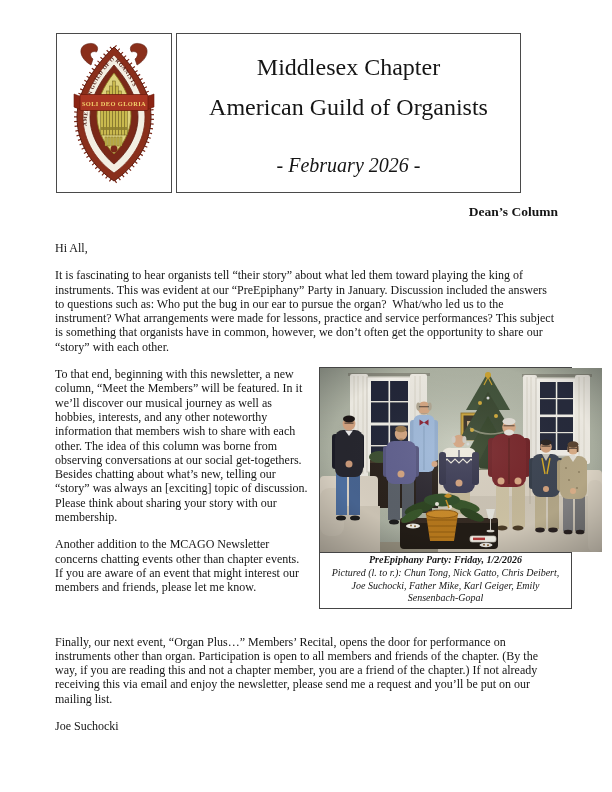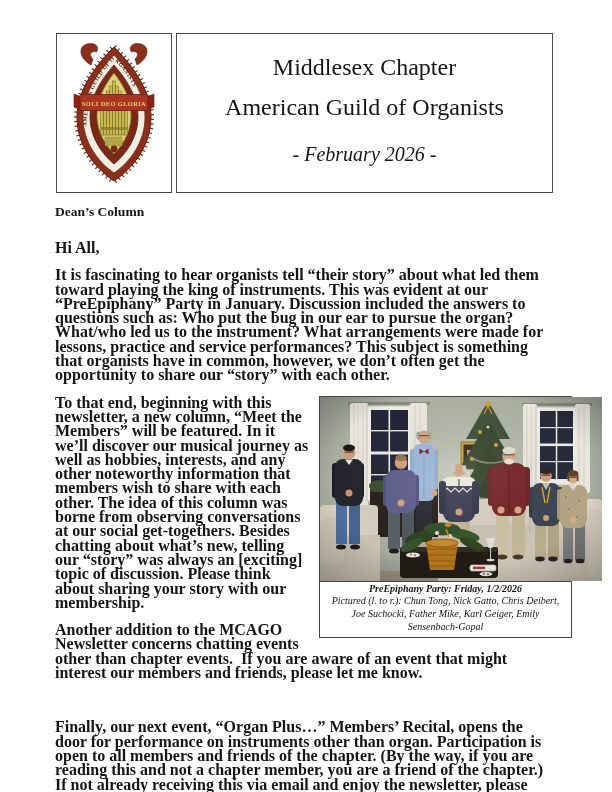--- a/index.html
+++ b/index.html
@@ -12,37 +12,37 @@
   }
   .page { position:relative; width:612px; height:792px; background:#fff; }
 
   
   .masthead { position:absolute; left:56px; top:33px; display:flex; }
   .logo-box {
     width:116px; height:160px; border:1px solid #4a4a4a; background:#fff;
     display:flex; align-items:center; justify-content:center; margin-right:4px;
   }
   .title-box {
-    width:377px; height:160px; border:1px solid #4a4a4a; background:#fff;
+    width:345px; height:160px; border:1px solid #4a4a4a; background:#fff;
     text-align:center;
   }
   .title-line1 { margin-top:19px; font-size:24px; line-height:28px; }
   .title-line2 { margin-top:12px; font-size:24px; line-height:28px; }
-  .issue-line  { margin-top:21px; font-size:20px; font-style:italic; line-height:24px;font-family:Liberation Serif, serif; }
+  .issue-line  { margin-top:32px; font-size:20px; font-style:italic; line-height:24px;font-family:Liberation Serif, serif; }
 
   
   .article { position:absolute; left:55px; top:204px; width:503px; }
-  .article h2 { margin:0; font-size:13.5px; font-weight:bold; line-height:16px; }
-  .para { margin:13px 0 0 0; font-size:16px; line-height:14.3px; white-space:pre-wrap;font-weight:bold; }
+  .article h2 { margin:0; font-size:13.5px; font-weight:bold; line-height:16px;text-align:right; }
+  .para { margin:13px 0 0 0; font-size:12px; line-height:14.3px; white-space:pre-wrap; }
   .greeting { margin-top:21px; }
   .wrap-zone { margin-top:0; }
   .wrap-zone .para:first-of-type { margin-top:13px; }
   .clear-para { clear:both;margin-top:40px; }
   .closing   { margin:0; text-align:center; font-size:12px; line-height:14.3px; }
-  .signature { margin:13px 0 0 0; text-align:right; font-size:12px; line-height:14.3px; }
+  .signature { margin:13px 0 0 0; text-align:left; font-size:12px; line-height:14.3px; }
 
   
   .photo-figure {
     float:right; width:253px;
     margin:-7px -14px 8px 8px;
     border:1.5px solid #454545; background:#fff;
   }
   .photo-figure svg.scene { display:block; width:282px; height:184px; }
   .photo-caption {
     border-top:1.5px solid #454545;

